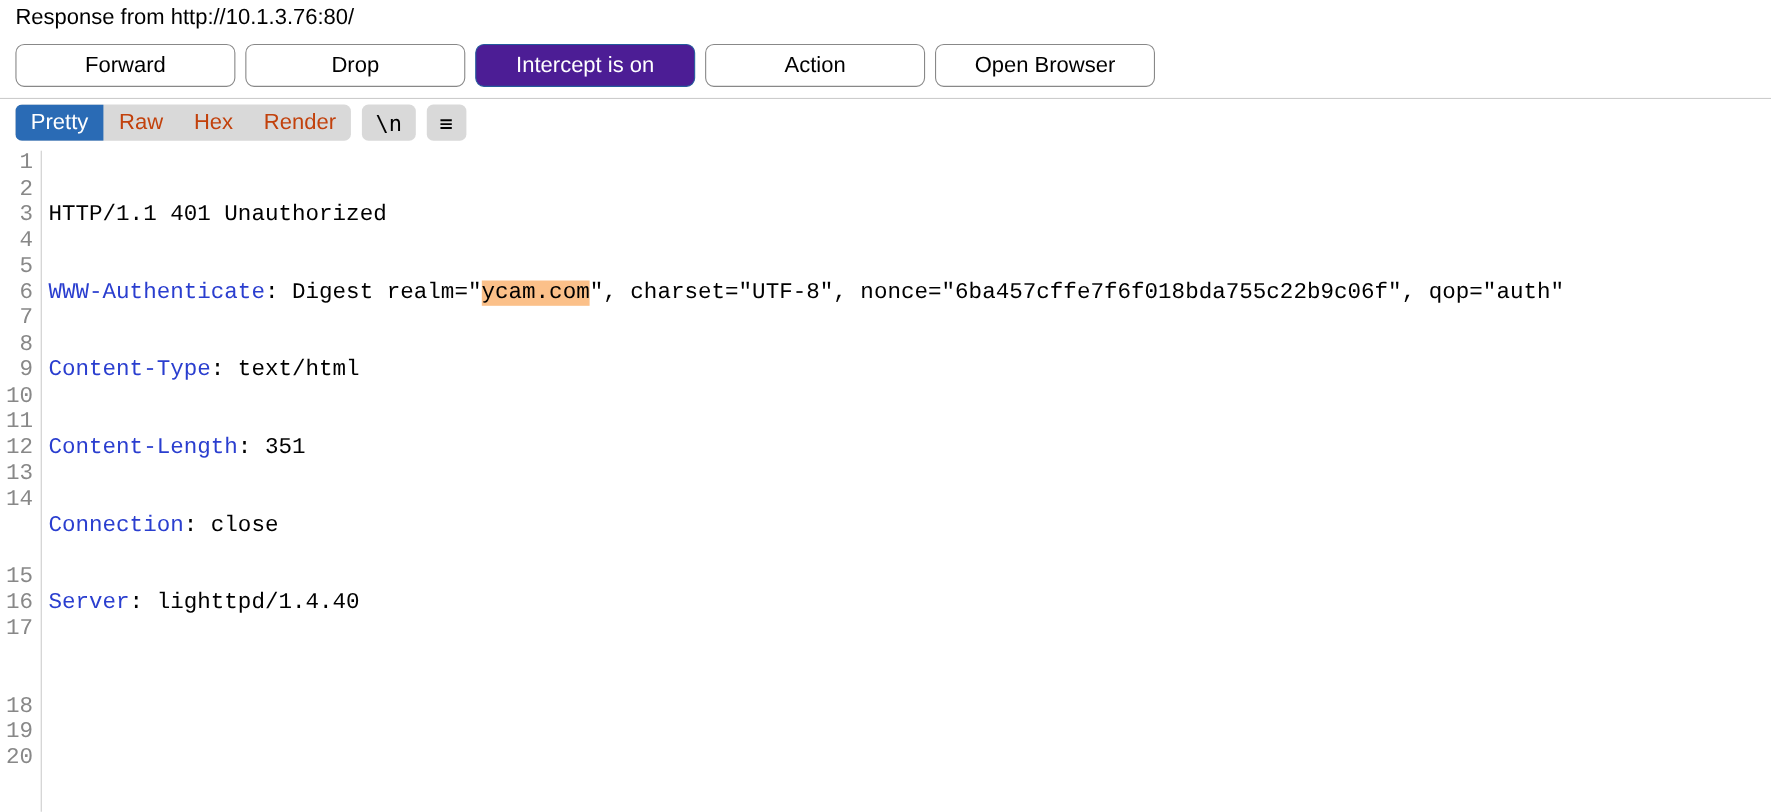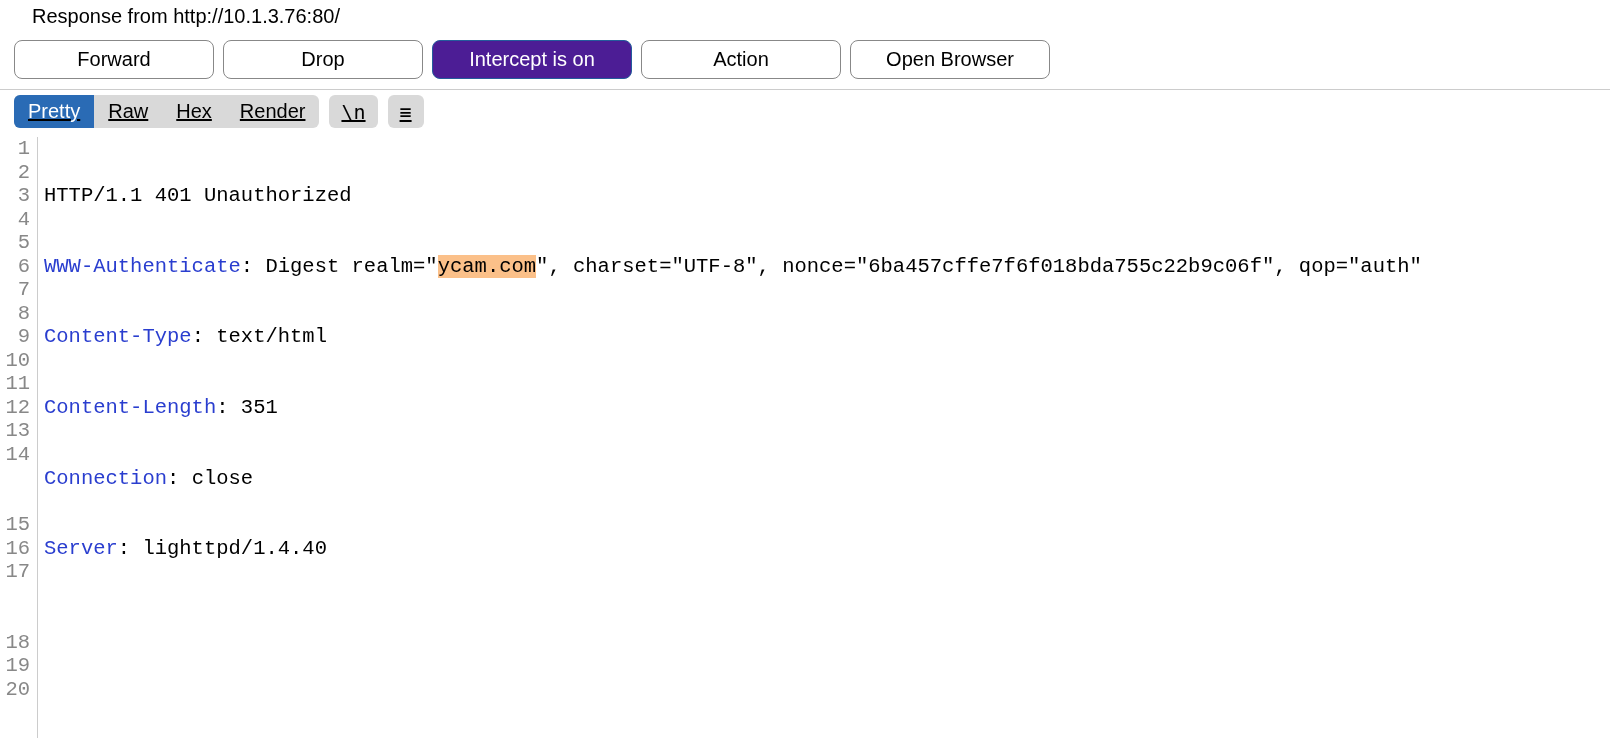--- a/index.html
+++ b/index.html
@@ -13,21 +13,20 @@
     }
     .header-bar {
       padding: 5px 14px 10px 14px;
       border-bottom: 1px solid #ccc;
     }
     .page-title {
       font-size: 20px;
       color: #000;
       margin-bottom: 12px;
       font-weight: 400;
-      margin-left: 18px;
     }
     .action-buttons {
       display: flex;
       gap: 9px;
     }
     .btn {
       border: 1px solid #888;
       border-radius: 8px;
       padding: 7px 10px;
       font-size: 20px;
@@ -40,33 +39,32 @@
     .btn-primary {
       background: #4c1d95;
       color: #fff;
       border-color: #245c9c;
     }
     .view-toolbar {
       display: flex;
       align-items: center;
       padding: 5px 14px 5px 14px;
       gap: 0;
-      text-decoration: underline;
     }
     .tab-bar {
       display: flex;
       background: #d9d9d9;
       border-radius: 6px;
       overflow: hidden;
     }
     .tab {
       padding: 5px 14px;
       font-size: 20px;
       cursor: pointer;
-      color: #000000;
+      color: #c2410c;
     }
     .tab.active {
       background: #2a6bb5;
       color: #fff;
     }
     .toggle-btn {
       background: #d9d9d9;
       border-radius: 6px;
       padding: 4px 12px;
       font-size: 20px;

